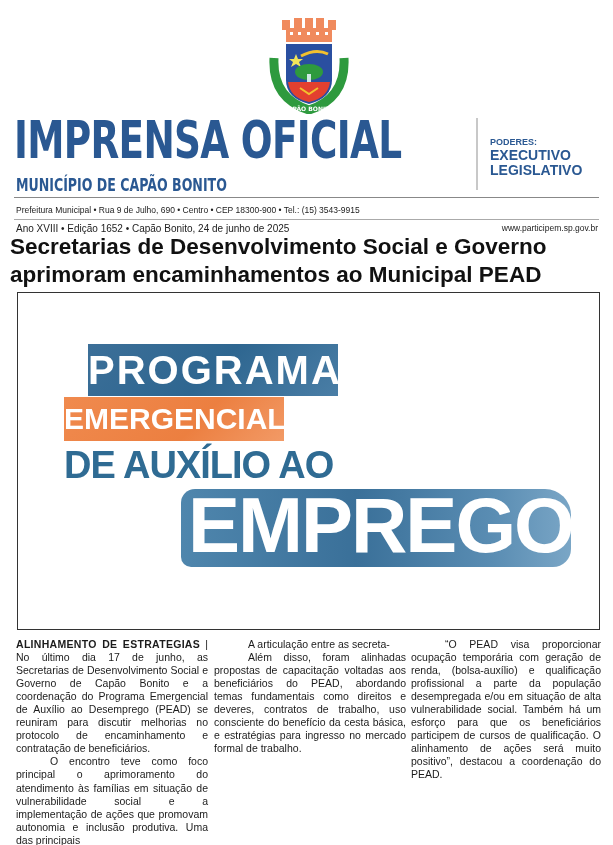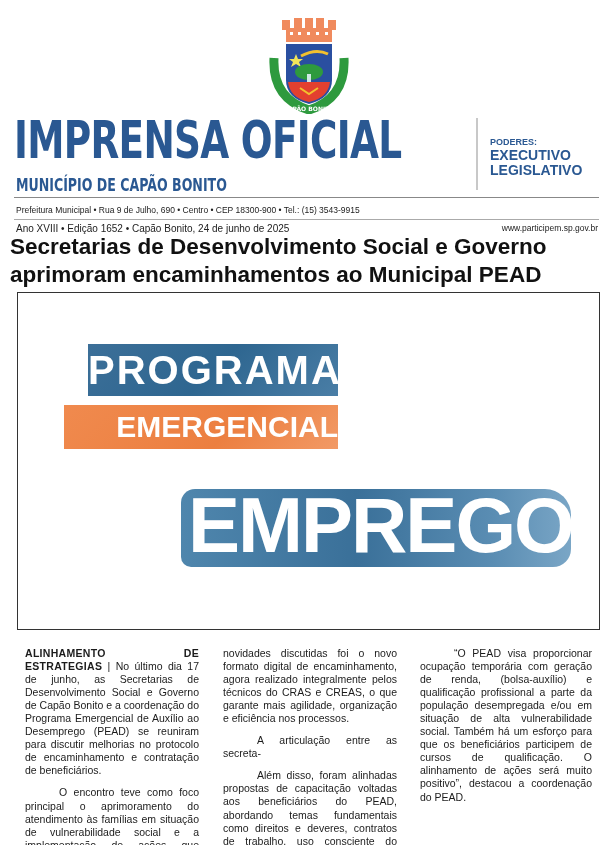--- a/index.html
+++ b/index.html
@@ -39,38 +39,38 @@
     font-size: 22.5px; line-height: 28px; color: #111;
   }
 
   .photo-frame { position: absolute; left: 17px; top: 292px; width: 583px; height: 338px; border: 1.5px solid #333; background: #fff; overflow: hidden; }
   .banner-blue {
     position: absolute; left: 46px; top: 51px; width: 250px; height: 52px;
     background: linear-gradient(135deg, #3c6f98 0%, #2e6690 50%, #4a7ea6 100%);
     color: #fff; font-weight: bold; font-size: 40px; line-height: 52px; text-align: center; letter-spacing: 2px; margin-left: 24px;
   }
   .banner-orange {
-    position: absolute; left: 46px; top: 104px; width: 274px; height: 44px;
+    position: absolute; left: 46px; top: 104px; width: 220px; height: 44px;
     background: linear-gradient(135deg, #f08a4e 0%, #ec7f40 60%, #f29a66 100%);
-    color: #fff; font-weight: bold; font-size: 30px; line-height: 44px; text-align: right; margin-top: 8px;
+    color: #fff; font-weight: bold; font-size: 30px; line-height: 44px; text-align: left;
   }
   .line-auxilio { position: absolute; left: 46px; top: 150px; font-weight: bold; font-size: 38px; line-height: 44px; color: #2f6b93; letter-spacing: -1px; white-space: nowrap; }
   .line-des { position: absolute; left: 40px; top: 187px; font-size: 78px; line-height: 90px; color: #2f6b93; letter-spacing: -2px; white-space: nowrap; }
   .brush {
     position: absolute; left: 163px; top: 196px; width: 390px; height: 78px;
     background: linear-gradient(90deg, #4f86ad 0%, #3a7099 45%, #5a8db3 80%, #7aa6c6 100%);
     border-radius: 14px 26px 18px 10px;
   }
   .line-emprego { position: absolute; left: 170px; top: 187px; font-weight: bold; font-size: 78px; line-height: 90px; color: #fff; letter-spacing: -2px; white-space: nowrap; }
 
   .col { position: absolute; top: 638px; width: 192px; font-size: 10.5px; line-height: 13.05px; color: #1b1b1b; text-align: justify; }
   .col1 { left: 16px; }
   .col2 { left: 214px; }
   .col3 { left: 411px; width: 190px; }
-  .col p { margin: 9px; }
+  .col p { margin: 0; }
   .col p.ind { text-indent: 34px; }
   .kicker { font-weight: bold; letter-spacing: 0.3px; }
 </style>
 </head>
 <body>
 
 <div class="crest">
   <svg width="86" height="96" viewBox="0 0 86 96">
 
     <g fill="#f08a5d">
@@ -123,30 +123,30 @@
 <div class="website">www.participem.sp.gov.br</div>
 
 <h1 class="headline">
   <span>Secretarias de Desenvolvimento Social e Governo</span><br>
   <span>aprimoram encaminhamentos ao Municipal PEAD</span>
 </h1>
 
 <div class="photo-frame">
   <div class="banner-blue">PROGRAMA</div>
   <div class="banner-orange">EMERGENCIAL</div>
+  <div class="line-auxilio">DE AUXÍLIO AO</div>
   <div class="brush"></div>
   <div class="line-emprego">EMPREGO</div>
 </div>
 
 <div class="col col1">
   <p><span class="kicker">ALINHAMENTO DE ESTRATEGIAS</span><span> | </span><span>No último dia 17 de junho, as Secretarias de Desenvolvimento Social e Governo de Capão Bonito e a coordenação do Programa Emergencial de Auxílio ao Desemprego (PEAD) se reuniram para discutir melhorias no protocolo de encaminhamento e contratação de beneficiários.</span></p>
   <p class="ind">O encontro teve como foco principal o aprimoramento do atendimento às famílias em situação de vulnerabilidade social e a implementação de ações que promovam autonomia e inclusão produtiva. Uma das principais</p>
 </div>
 
 <div class="col col2">
-  <p>novidades discutidas foi o novo formato digital de encaminhamento, agora realizado integralmente pelos técnicos do CRAS e CREAS, o que garante mais agilidade, organização e eficiência nos processos.</p>
   <p class="ind">A articulação entre as secreta-</p>
   <p class="ind">Além disso, foram alinhadas propostas de capacitação voltadas aos beneficiários do PEAD, abordando temas fundamentais como direitos e deveres, contratos de trabalho, uso consciente do benefício da cesta básica, e estratégias para ingresso no mercado formal de trabalho.</p>
 </div>
 
 <div class="col col3">
   <p class="ind">“O PEAD visa proporcionar ocupação temporária com geração de renda, (bolsa-auxílio) e qualificação profissional a parte da população desempregada e/ou em situação de alta vulnerabilidade social. Também há um esforço para que os beneficiários participem de cursos de qualificação. O alinhamento de ações será muito positivo”, destacou a coordenação do PEAD.</p>
 </div>
 
 </body></html>

